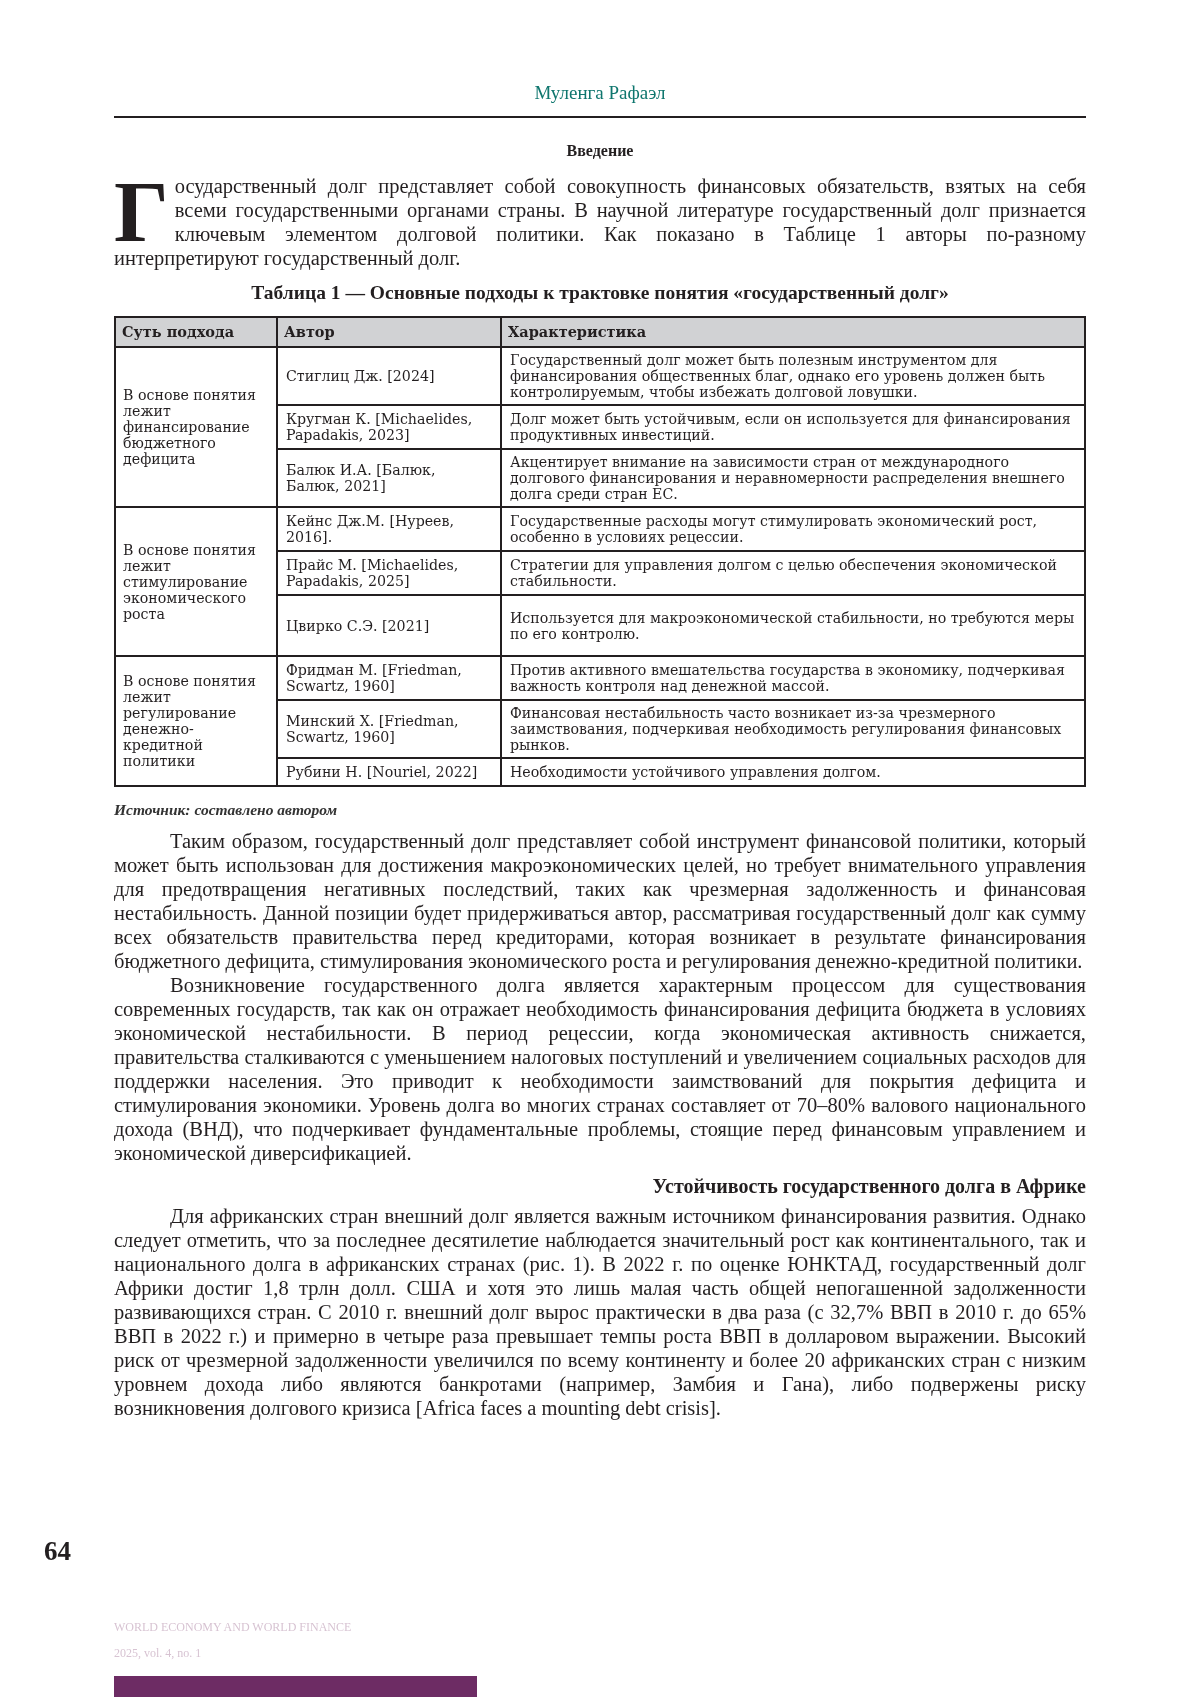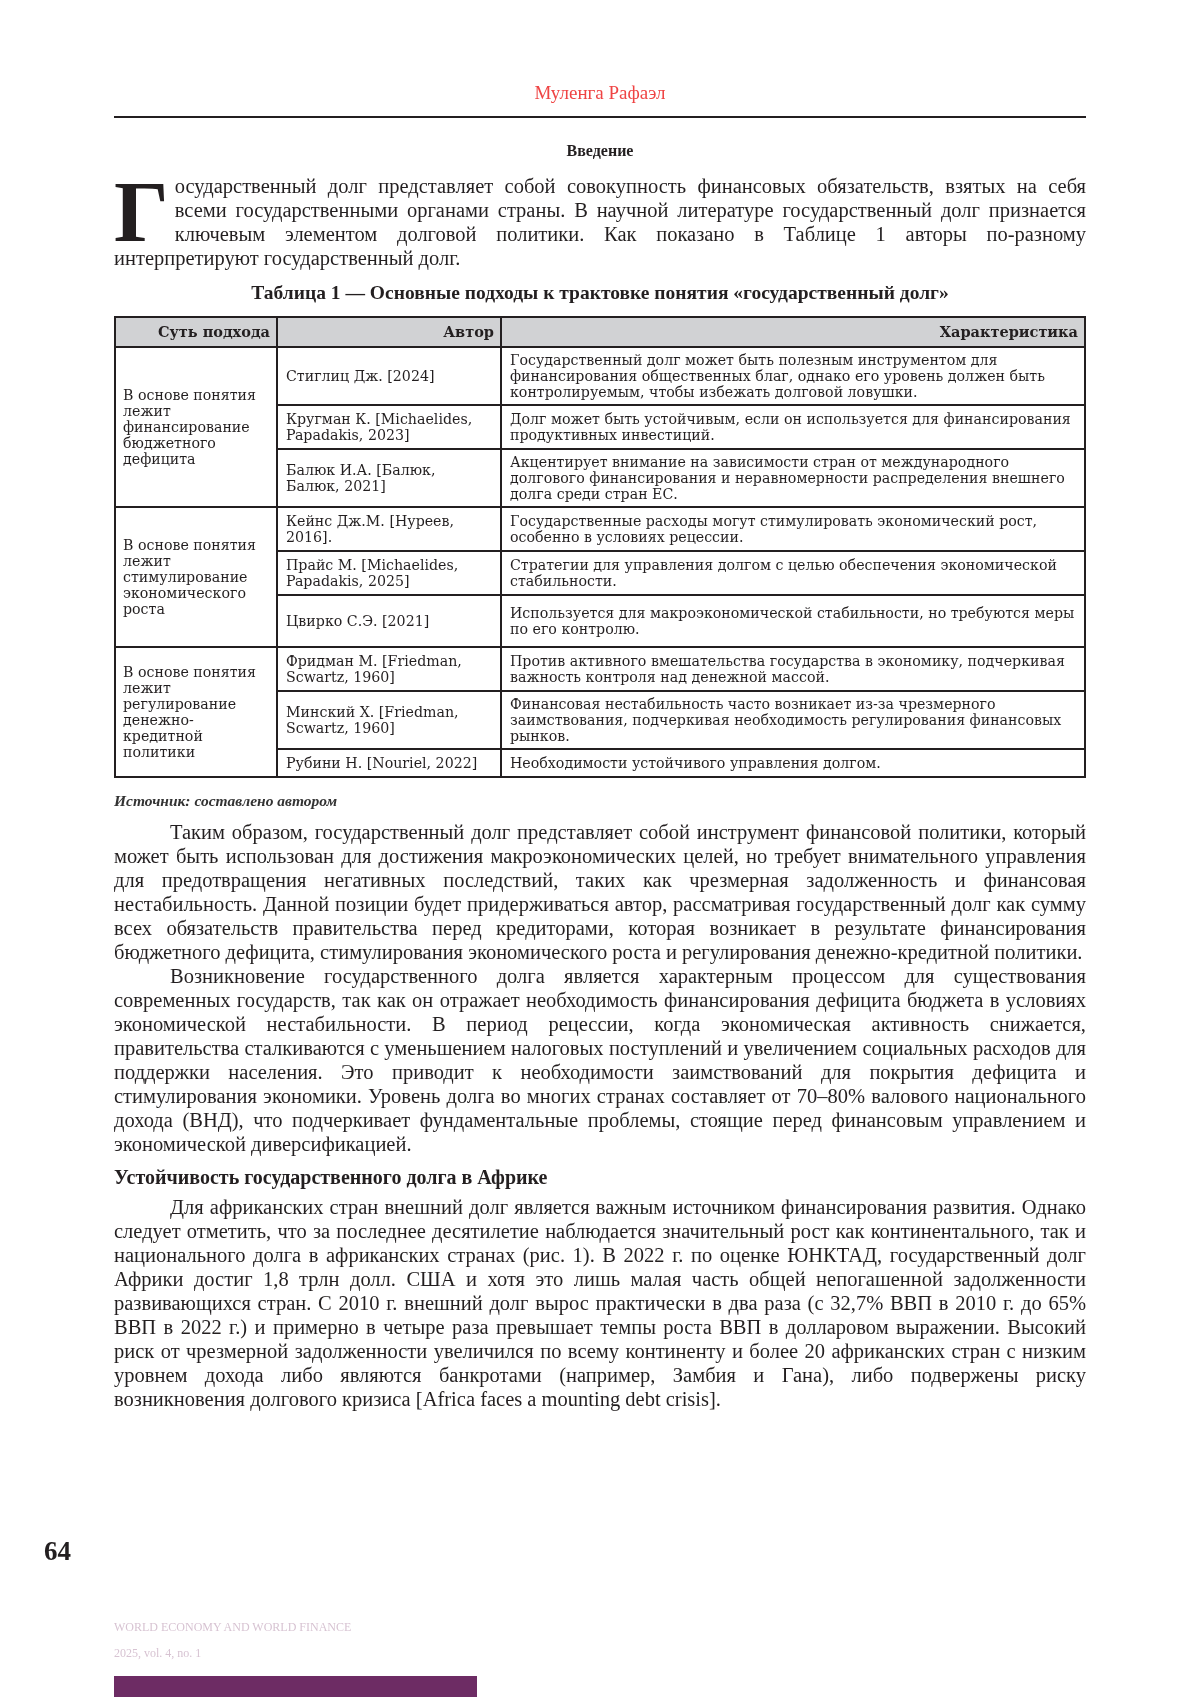--- a/index.html
+++ b/index.html
@@ -1,38 +1,38 @@
 <!DOCTYPE html>
 <html><head>
 <meta charset="utf-8">
 <style>
   html, body { margin: 0; padding: 0; background: #ffffff; }
   body { width: 1200px; height: 1697px; position: relative; overflow: hidden;
          font-family: "Liberation Serif", "DejaVu Serif", serif; color: #231f20; }
   .running-head { position: absolute; top: 82px; left: 114px; width: 972px; text-align: center;
-                  font-size: 19px; color: #ef4444; }
+                  font-size: 19px; color: #0f766e; }
   .head-rule { position: absolute; top: 116px; left: 114px; width: 972px; height: 0;
                border-top: 2px solid #231f20; }
   .content { position: absolute; top: 138px; left: 114px; width: 972px; }
   .section-title { text-align: center; font-weight: bold; font-size: 16px; margin: 0 0 10px 0; line-height: 26px; }
   .para { font-size: 20.5px; line-height: 24px; text-align: justify; margin: 0; }
   .para.indent { text-indent: 56px; }
   .dropcap-para { position: relative; }
   .dropcap { float: left; font-size: 86px; line-height: 68px; font-weight: bold; margin: 4px 6px 0 0;
              font-family: "Liberation Serif", serif; }
   .table-caption { text-align: center; font-weight: bold; font-size: 19.5px; margin: 12px 0 12px 0; }
   table.t1 { width: 972px; border-collapse: collapse; font-size: 15px; line-height: 16px;
              font-family: "DejaVu Serif", serif; border: 2px solid #231f20; }
   table.t1 th { background: #d1d2d4; font-weight: bold; font-size: 14.5px; height: 28px;
-                border: 2px solid #231f20; text-align: right; padding: 0 6px; }
+                border: 2px solid #231f20; text-align: left; padding: 0 6px; }
   table.t1 td { border: 2px solid #231f20; padding: 4px 8px; vertical-align: middle; font-size: 14.2px; color: #231f20; }
   table.t1 td.essence { vertical-align: middle; padding: 4px 7px; }
   .col1 { width: 148px; } .col2 { width: 210px; margin-left: 40px; }
   .source { font-style: italic; font-weight: bold; font-size: 15.5px; margin: 14px 0 10px 0; color: #333; }
-  .subsection { text-align: left; font-weight: bold; font-size: 20px; margin: 10px 0 6px 0; }
+  .subsection { text-align: right; font-weight: bold; font-size: 20px; margin: 10px 0 6px 0; }
   .page-number { position: absolute; top: 1536px; left: 44px; font-size: 27px; font-weight: bold; }
   .journal { position: absolute; top: 1614px; left: 114px; font-size: 12px; line-height: 26px; color: #d7c3d2; }
   .footer-bar { position: absolute; top: 1676px; left: 114px; width: 363px; height: 21px; background: #6d2c64; }
 </style>
 </head>
 <body>
 
 <div class="running-head">Муленга Рафаэл</div>
 <div class="head-rule"></div>
 
@@ -66,21 +66,21 @@
       </tr>
       <tr style="height:44px">
         <td class="essence" rowspan="3">В основе понятия лежит стимулирование экономического роста</td>
         <td>Кейнс Дж.М. [Нуреев, 2016].</td>
         <td>Государственные расходы могут стимулировать экономический рост, особенно в условиях рецессии.</td>
       </tr>
       <tr style="height:44px">
         <td>Прайс М. [Michaelides, Papadakis, 2025]</td>
         <td>Стратегии для управления долгом с целью обеспечения экономической стабильности.</td>
       </tr>
-      <tr style="height:52px">
+      <tr style="height:61px">
         <td>Цвирко С.Э. [2021]</td>
         <td>Используется для макроэкономической стабильности, но требуются меры по его контролю.</td>
       </tr>
       <tr style="height:44px">
         <td class="essence" rowspan="3">В основе понятия лежит регулирование денежно-кредитной политики</td>
         <td>Фридман М. [Friedman, Scwartz, 1960]</td>
         <td>Против активного вмешательства государства в экономику, подчеркивая важность контроля над денежной массой.</td>
       </tr>
       <tr style="height:58px">
         <td>Минский Х. [Friedman, Scwartz, 1960]</td>

